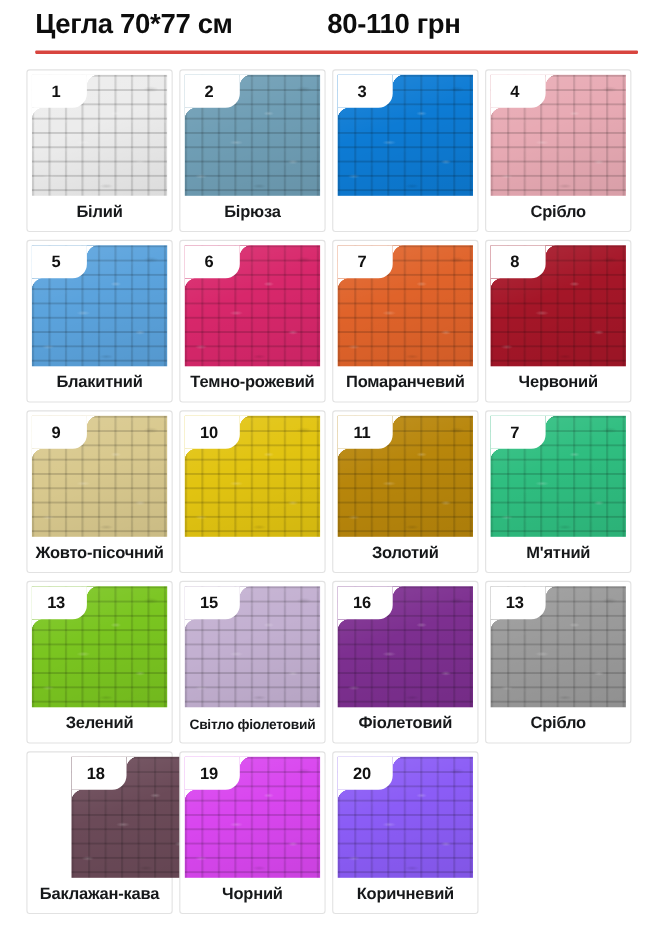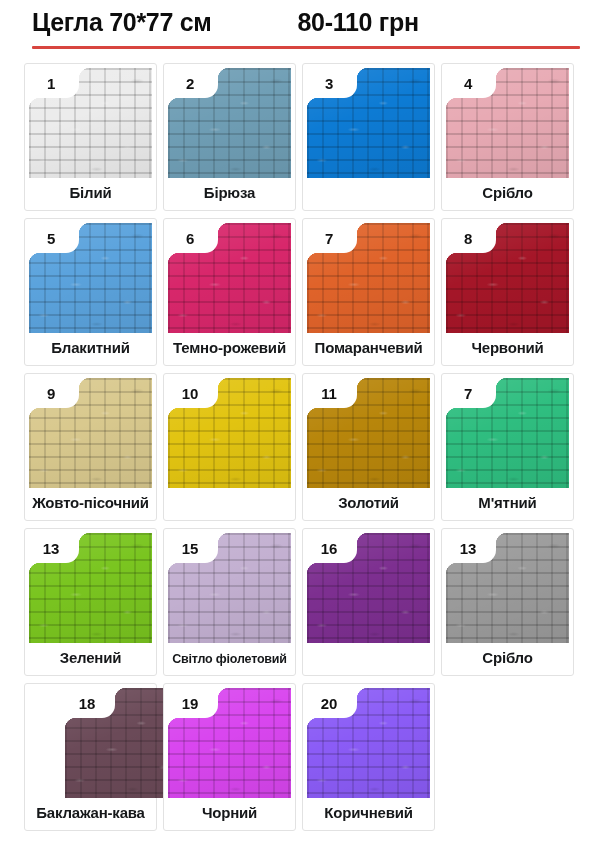--- a/index.html
+++ b/index.html
@@ -400,20 +400,21 @@
       <div class="card">
         <div class="swatch" style="background-color: rgb(125, 47, 144);">
           <div class="tex"></div>
           <div class="tex2"></div>
           <div class="grain"></div>
           <div class="shade"></div>
           <div class="badge">
             <span class="badge-num">16</span>
           </div>
         </div>
+        <div class="label">Фіолетовий</div>
       </div>
       <div class="card">
         <div class="swatch" style="background-color: rgb(155, 155, 155);">
           <div class="tex"></div>
           <div class="tex2"></div>
           <div class="grain"></div>
           <div class="shade"></div>
           <div class="badge">
             <span class="badge-num">13</span>
           </div>

